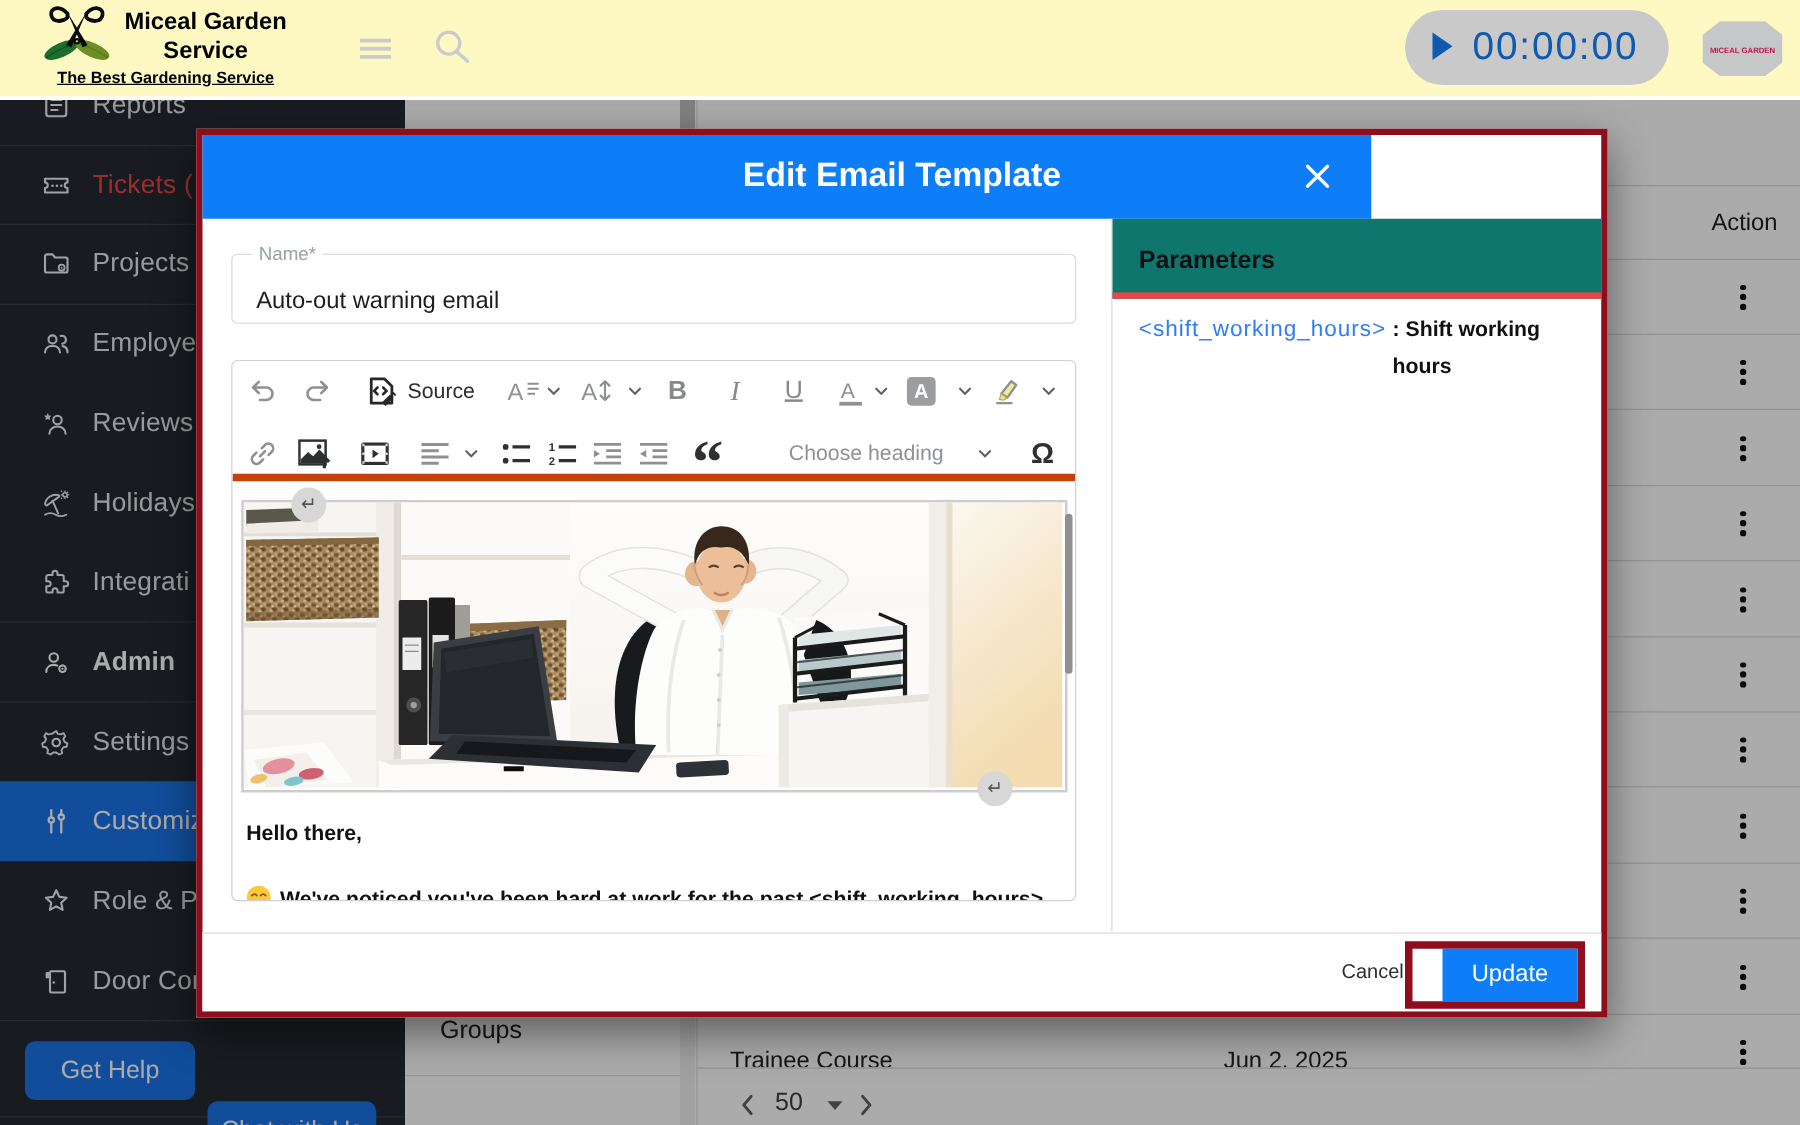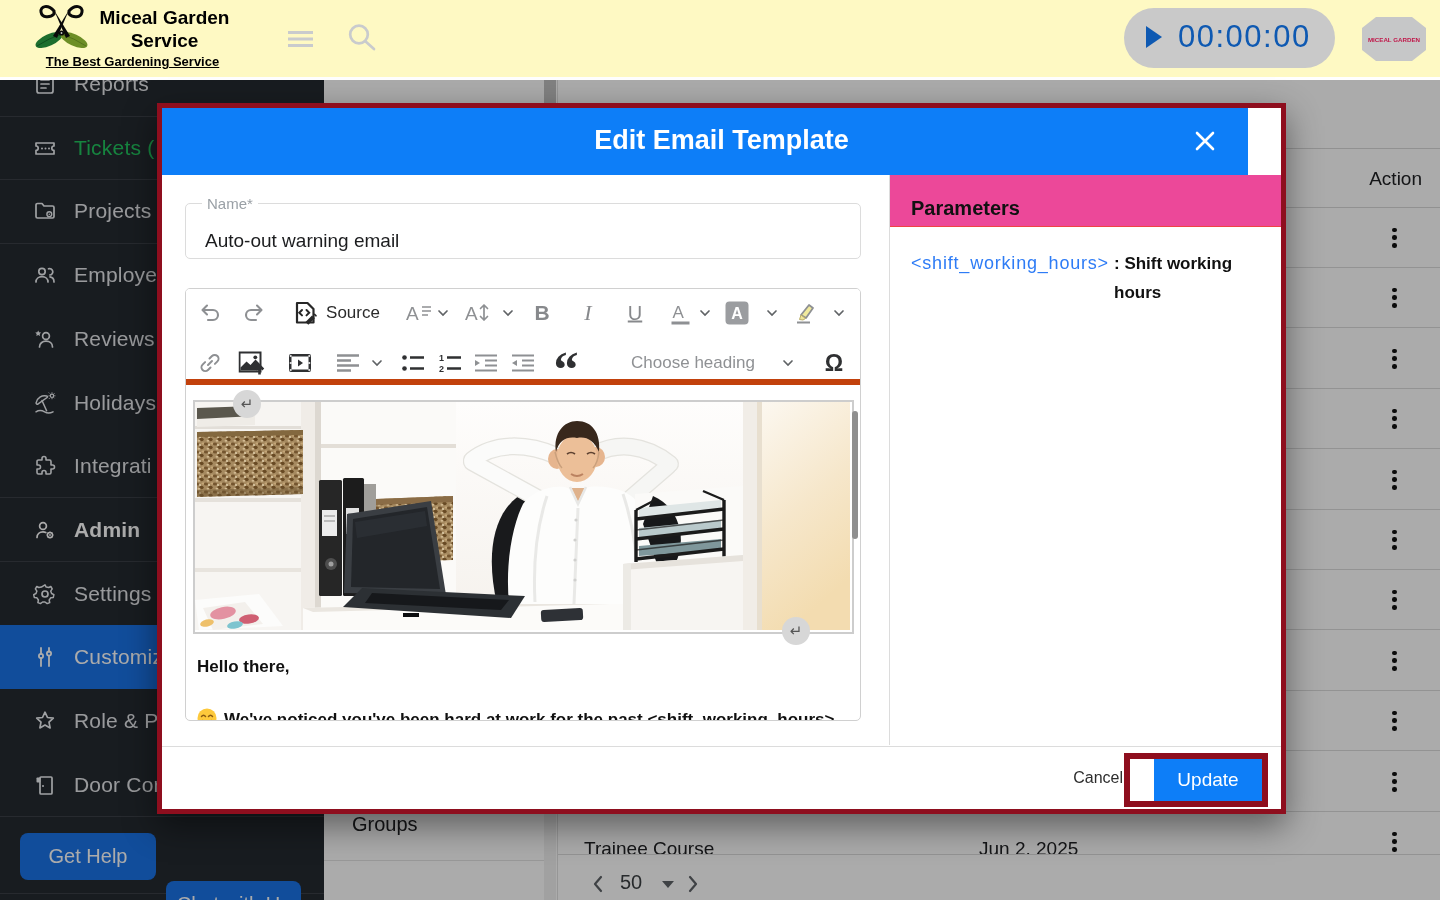--- a/index.html
+++ b/index.html
@@ -51,27 +51,27 @@
     font-size:20px; color:#3c4043; }
 
   
   #overlay { position:absolute; left:0; top:80px; width:1440px; height:820px;
     background:rgba(0,0,0,0.33); z-index:10; }
 
   
   #modal { position:absolute; left:157px; top:103px; width:1129px; height:711px;
     border:5px solid #8e0e1e; background:#fff; z-index:20;
     box-shadow:0 12px 32px rgba(0,0,0,0.45); }
-  #mhead { position:absolute; left:0; top:0; width:1086px; height:67px; background:#0d7ef8; }
+  #mhead { position:absolute; left:0; top:0; width:935px; height:67px; background:#0d7ef8; }
   #mhead .t { position:absolute; left:0; width:1119px; top:17px; text-align:center;
     color:#fff; font-size:27px; font-weight:bold; }
   #mx { position:absolute; right:33px; top:23px; width:20px; height:20px; }
   #vline { position:absolute; left:727px; top:67px; width:1px; height:570px; background:#dcdcdc; }
-  #phead { position:absolute; left:728px; top:67px; width:391px; height:52px; background:#ec4899;
-    border-bottom:1px solid #ef4444; }
+  #phead { position:absolute; left:728px; top:67px; width:391px; height:64px; background:#0f766e;
+    border-bottom:5px solid #ef4444; }
   #phead span { position:absolute; left:21px; top:22px; font-size:20px; font-weight:bold; color:#111; }
   .pn { position:absolute; left:749px; top:141px; letter-spacing:0.8px; font-size:18px; line-height:29px; color:#2e7cf6; }
   .pd { position:absolute; left:952px; top:141px; width:132px; font-size:17px; line-height:29px; color:#111; font-weight:bold; }
 
   #nameField { position:absolute; left:23px; top:95px; width:676px; height:56px;
     border:1px solid #dcdcdc; border-radius:5px; background:#fff; }
   #nameField .lab { position:absolute; left:16px; top:-9px; background:#fff; padding:0 5px;
     font-size:15px; color:#9aa0a6; }
   #nameField .val { position:absolute; left:19px; top:26px; font-size:19px; color:#1c1d1f; font-weight:500; }
 
@@ -212,21 +212,21 @@
         </svg></span>
       <span class="tx" style="color:#e4e6e9">Reports</span>
     </div>
   <div class="mi" style="top:36px;">
       <span class="ic"><svg viewBox="0 0 24 24" width="26" height="26">
           <path d="M3 7 h18 v3 a2.2 2.2 0 0 0 0 4.4 V18 H3 v-3.6 a2.2 2.2 0 0 0 0-4.4 z" fill="none" stroke="#eef1f4" stroke-width="1.7" stroke-linejoin="round"></path>
           <circle cx="9" cy="12.5" r="1" fill="#eef1f4"></circle>
           <circle cx="12.5" cy="12.5" r="1" fill="#eef1f4"></circle>
           <circle cx="16" cy="12.5" r="1" fill="#eef1f4"></circle>
         </svg></span>
-      <span class="tx" style="color:#22c55e">Tickets (</span>
+      <span class="tx" style="color:#ef4444">Tickets (</span>
     </div>
   <div class="mi" style="top:99px;">
       <span class="ic"><svg viewBox="0 0 24 24" width="26" height="26">
           <path d="M3 6 a1.5 1.5 0 0 1 1.5 -1.5 H9 l2 2.5 h8.5 A1.5 1.5 0 0 1 21 8.5 V17.5 a1.5 1.5 0 0 1 -1.5 1.5 H4.5 A1.5 1.5 0 0 1 3 17.5 z" fill="none" stroke="#eef1f4" stroke-width="1.7" stroke-linejoin="round"></path>
           <circle cx="16.3" cy="15.2" r="2.4" fill="none" stroke="#eef1f4" stroke-width="1.4"></circle>
           <circle cx="16.3" cy="15.2" r="0.8" fill="#eef1f4"></circle>
         </svg></span>
       <span class="tx" style="color:#e4e6e9">Projects</span>
     </div>
   <div class="mi" style="top:163px;">

